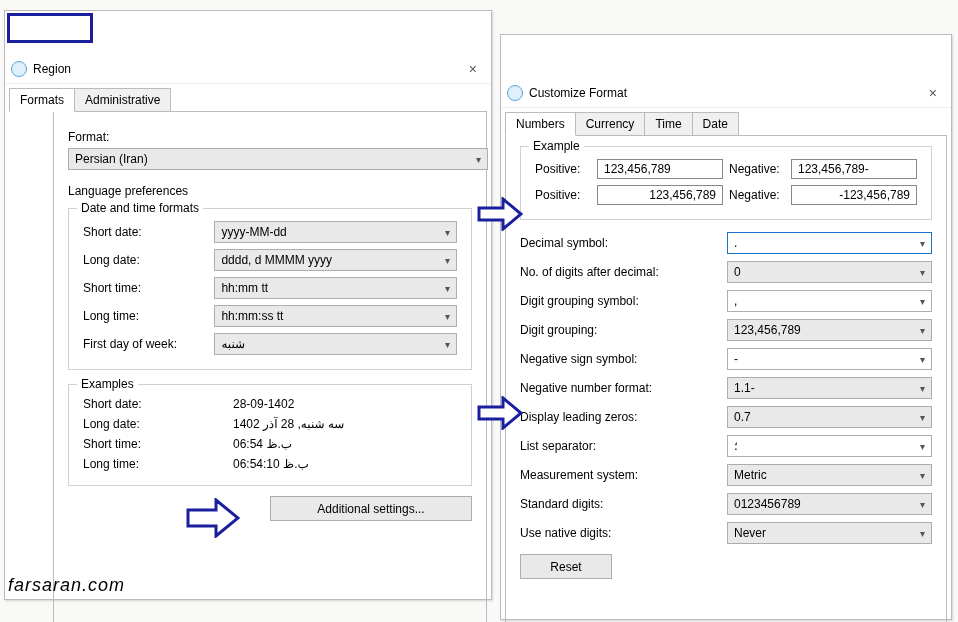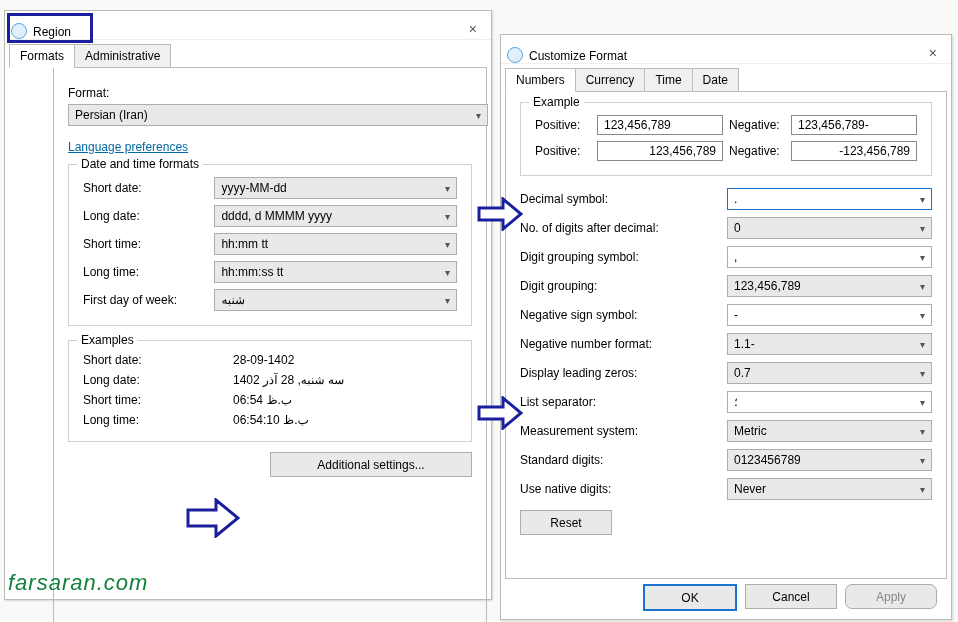--- a/index.html
+++ b/index.html
@@ -15,23 +15,24 @@
   }
   .dialog {
     position: absolute;
     border: 1px solid #bbb;
     background: #fff;
     box-shadow: 1px 1px 2px rgba(0,0,0,0.15);
   }
   .titlebar {
     height: 28px;
     display: flex;
-    align-items: flex-end;
+    align-items: center;
     padding: 0 6px;
     border-bottom: 1px solid #eee;
+    margin-top: 44px;
   }
   .titlebar .title-text {
     margin-left: 6px;
   }
   .titlebar .close-x {
     margin-left: auto;
     padding: 2px 8px;
     color: #555;
     font-size: 14px;
   }
@@ -89,22 +90,21 @@
     padding: 0 6px;
     position: relative;
     box-sizing: border-box;
   }
   .drop .chev {
     margin-left: auto;
     font-size: 10px;
     color: #555;
   }
   .linklike {
-    color: #0369a1;
-    text-decoration: underline;
+    color: #000000;
     margin: 14px 0 10px 0;
     display: inline-block;
   }
   .groupbox {
     border: 1px solid #d0d0d0;
     padding: 12px 14px 14px 14px;
     margin-bottom: 14px;
     position: relative;
   }
   .groupbox .legend {
@@ -177,22 +177,22 @@
   .arrow {
     position: absolute;
     pointer-events:none;
   }
   .arrow svg { display:block; }
   
   .watermark {
     position: absolute;
     left: 8px;
     bottom: 26px;
-    color: #15803d;
-    font-size: 22px;
+    color: #000000;
+    font-size: 18px;
     font-style: italic;
     letter-spacing: 1px;
   }
 </style>
 </head>
 <body>
 
 <div id="region-dialog" class="dialog">
   <div class="titlebar">
     <span class="world-icon"></span>

